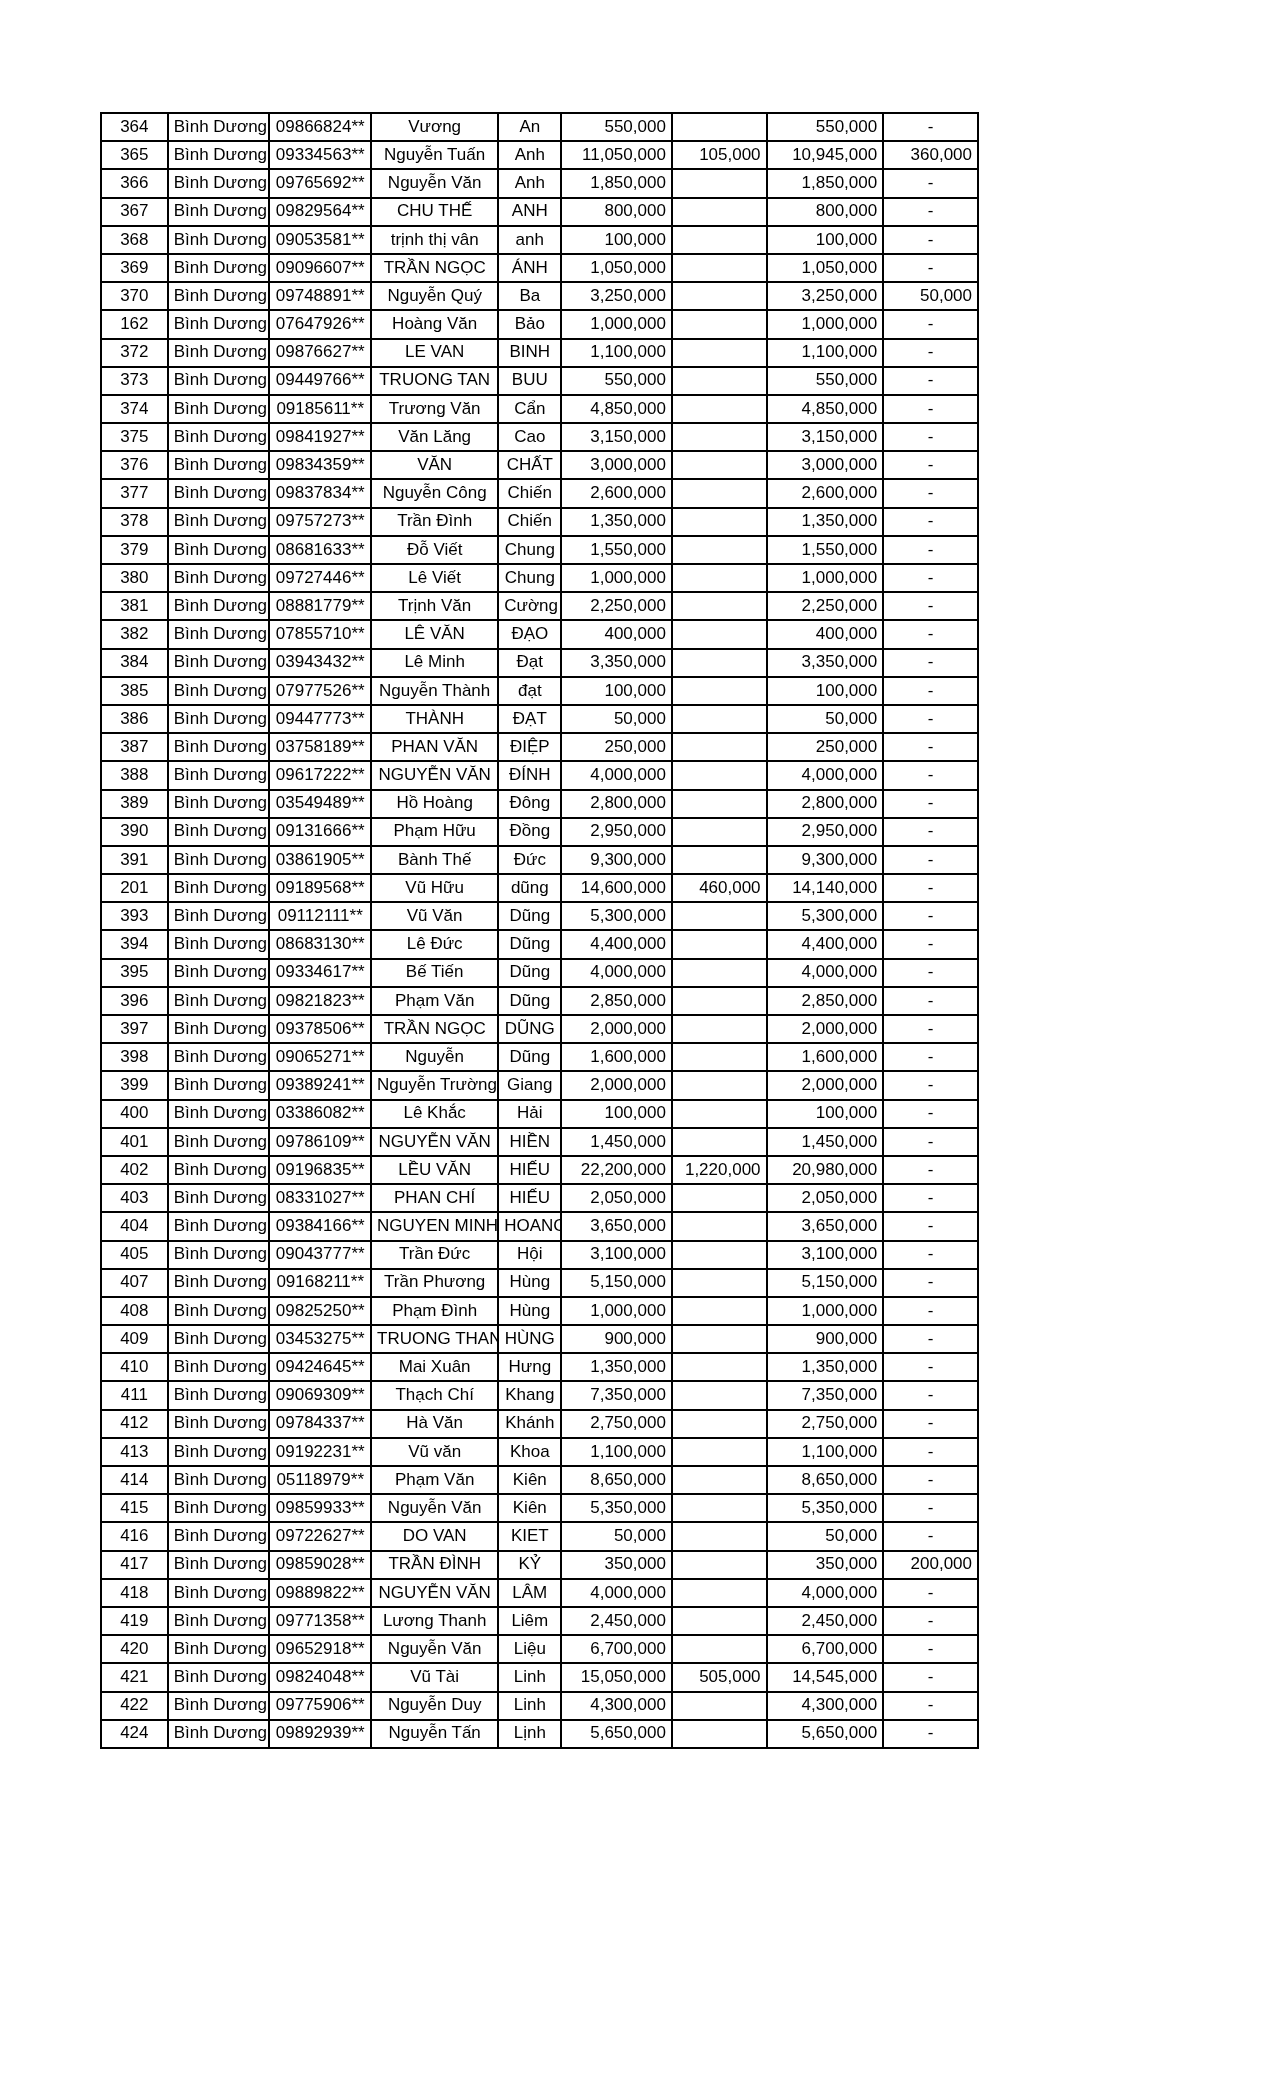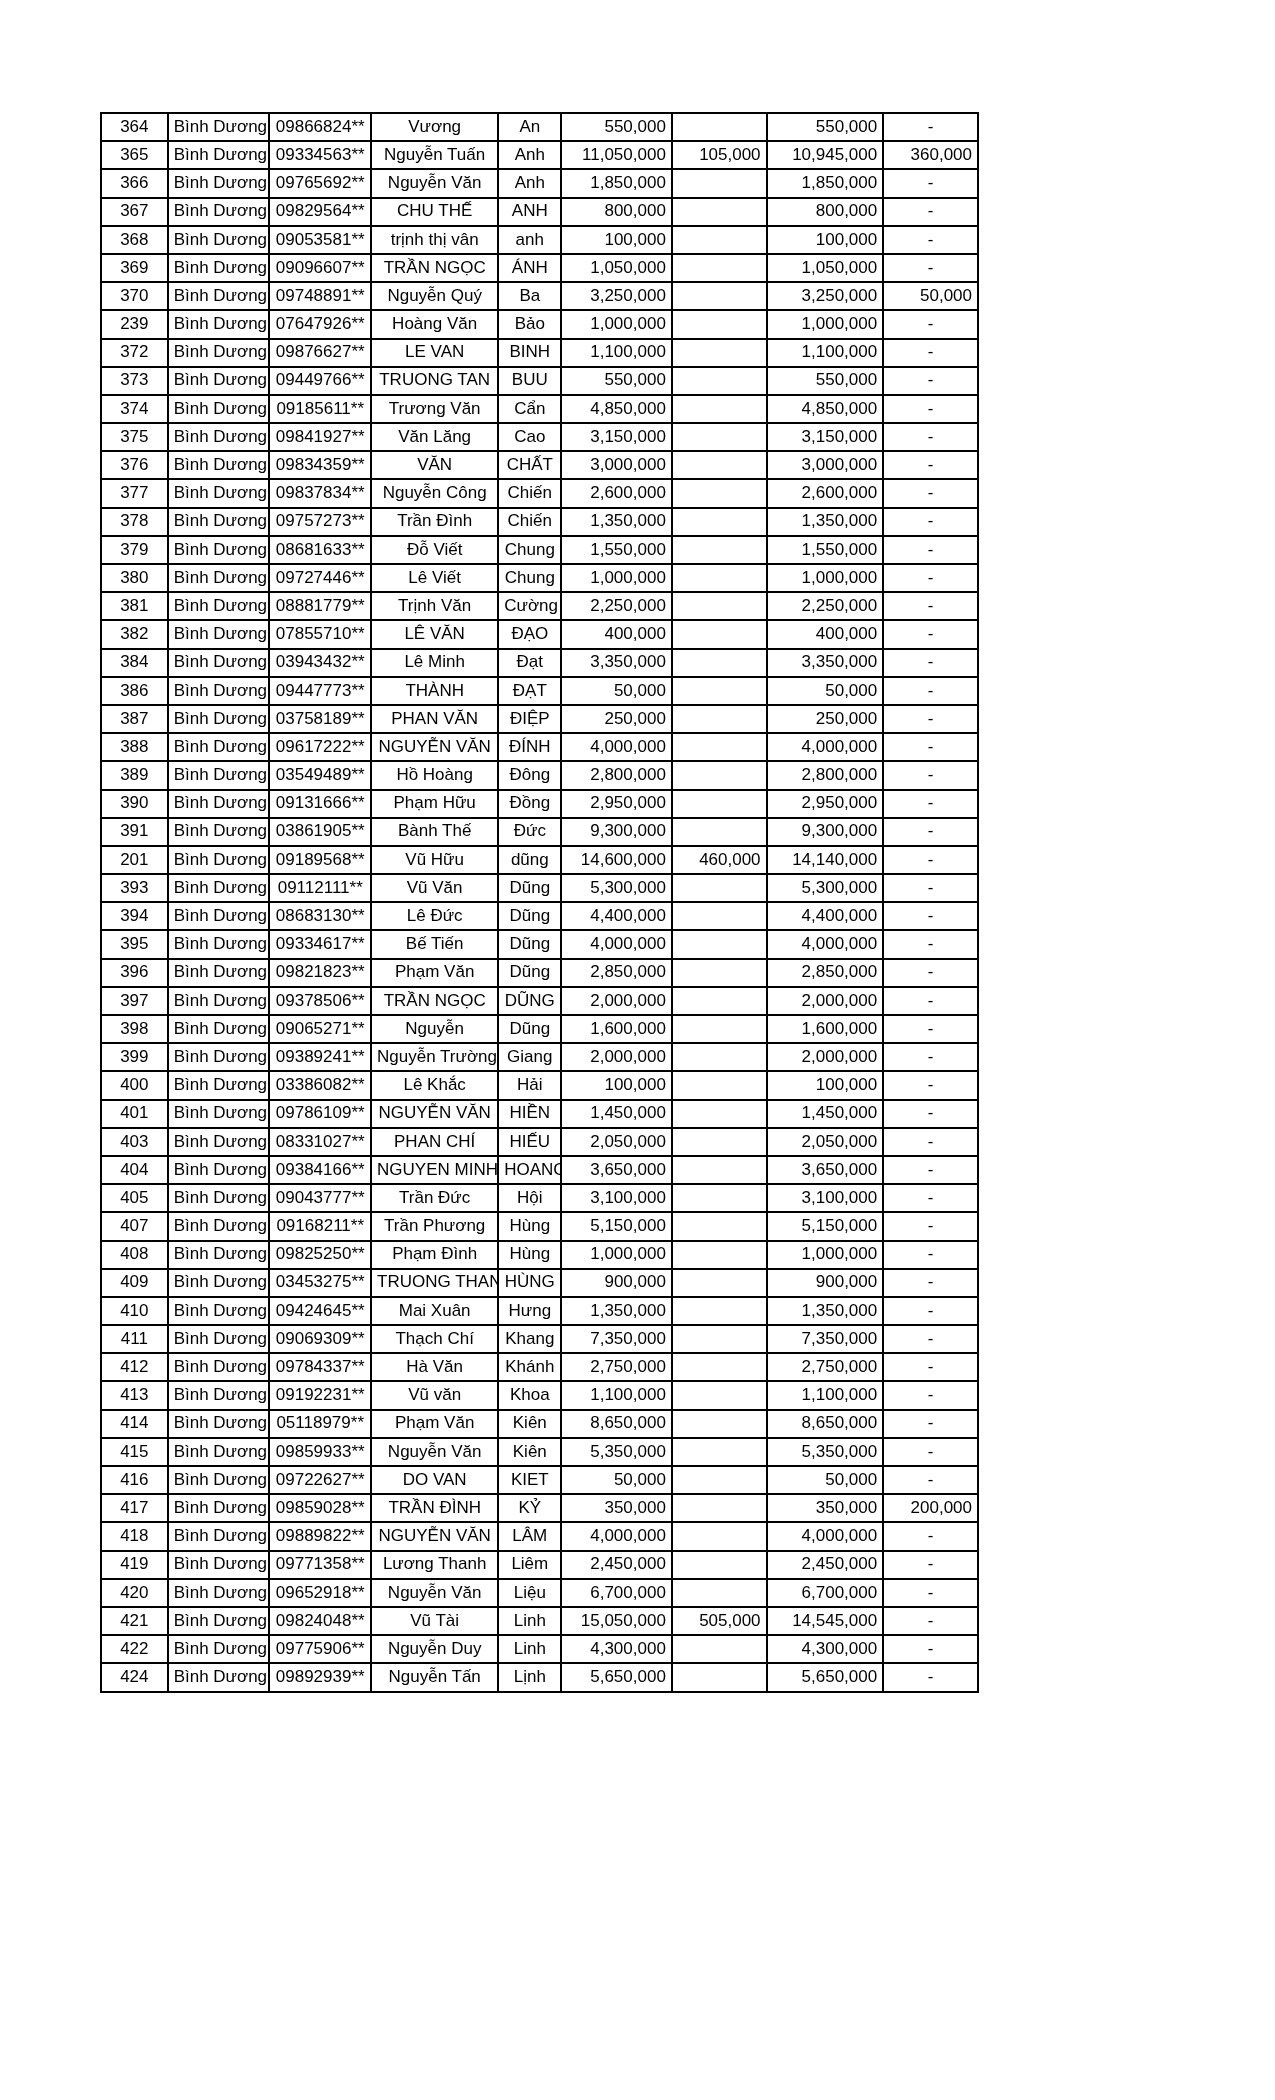--- a/index.html
+++ b/index.html
@@ -127,21 +127,21 @@
           <td class="al">Bình Dương</td>
           <td class="ac">09748891**</td>
           <td class="ac">Nguyễn Quý</td>
           <td class="ac">Ba</td>
           <td class="ar">3,250,000</td>
           <td class="ar"></td>
           <td class="ar">3,250,000</td>
           <td class="ar">50,000</td>
         </tr>
         <tr>
-          <td class="ac">239</td>
+          <td class="ac">162</td>
           <td class="al">Bình Dương</td>
           <td class="ac">07647926**</td>
           <td class="ac">Hoàng Văn</td>
           <td class="ac">Bảo</td>
           <td class="ar">1,000,000</td>
           <td class="ar"></td>
           <td class="ar">1,000,000</td>
           <td class="dash">-</td>
         </tr>
         <tr>
@@ -267,20 +267,31 @@
         </tr>
         <tr>
           <td class="ac">384</td>
           <td class="al">Bình Dương</td>
           <td class="ac">03943432**</td>
           <td class="ac">Lê Minh</td>
           <td class="ac">Đạt</td>
           <td class="ar">3,350,000</td>
           <td class="ar"></td>
           <td class="ar">3,350,000</td>
+          <td class="dash">-</td>
+        </tr>
+        <tr>
+          <td class="ac">385</td>
+          <td class="al">Bình Dương</td>
+          <td class="ac">07977526**</td>
+          <td class="ac">Nguyễn Thành</td>
+          <td class="ac">đạt</td>
+          <td class="ar">100,000</td>
+          <td class="ar"></td>
+          <td class="ar">100,000</td>
           <td class="dash">-</td>
         </tr>
         <tr>
           <td class="ac">386</td>
           <td class="al">Bình Dương</td>
           <td class="ac">09447773**</td>
           <td class="ac">THÀNH</td>
           <td class="ac">ĐẠT</td>
           <td class="ar">50,000</td>
           <td class="ar"></td>
@@ -446,20 +457,31 @@
           <td class="al">Bình Dương</td>
           <td class="ac">09786109**</td>
           <td class="ac">NGUYỄN VĂN</td>
           <td class="ac">HIỀN</td>
           <td class="ar">1,450,000</td>
           <td class="ar"></td>
           <td class="ar">1,450,000</td>
           <td class="dash">-</td>
         </tr>
         <tr>
+          <td class="ac">402</td>
+          <td class="al">Bình Dương</td>
+          <td class="ac">09196835**</td>
+          <td class="ac">LỀU VĂN</td>
+          <td class="ac">HIẾU</td>
+          <td class="ar">22,200,000</td>
+          <td class="ar">1,220,000</td>
+          <td class="ar">20,980,000</td>
+          <td class="dash">-</td>
+        </tr>
+        <tr>
           <td class="ac">403</td>
           <td class="al">Bình Dương</td>
           <td class="ac">08331027**</td>
           <td class="ac">PHAN CHÍ</td>
           <td class="ac">HIẾU</td>
           <td class="ar">2,050,000</td>
           <td class="ar"></td>
           <td class="ar">2,050,000</td>
           <td class="dash">-</td>
         </tr>

